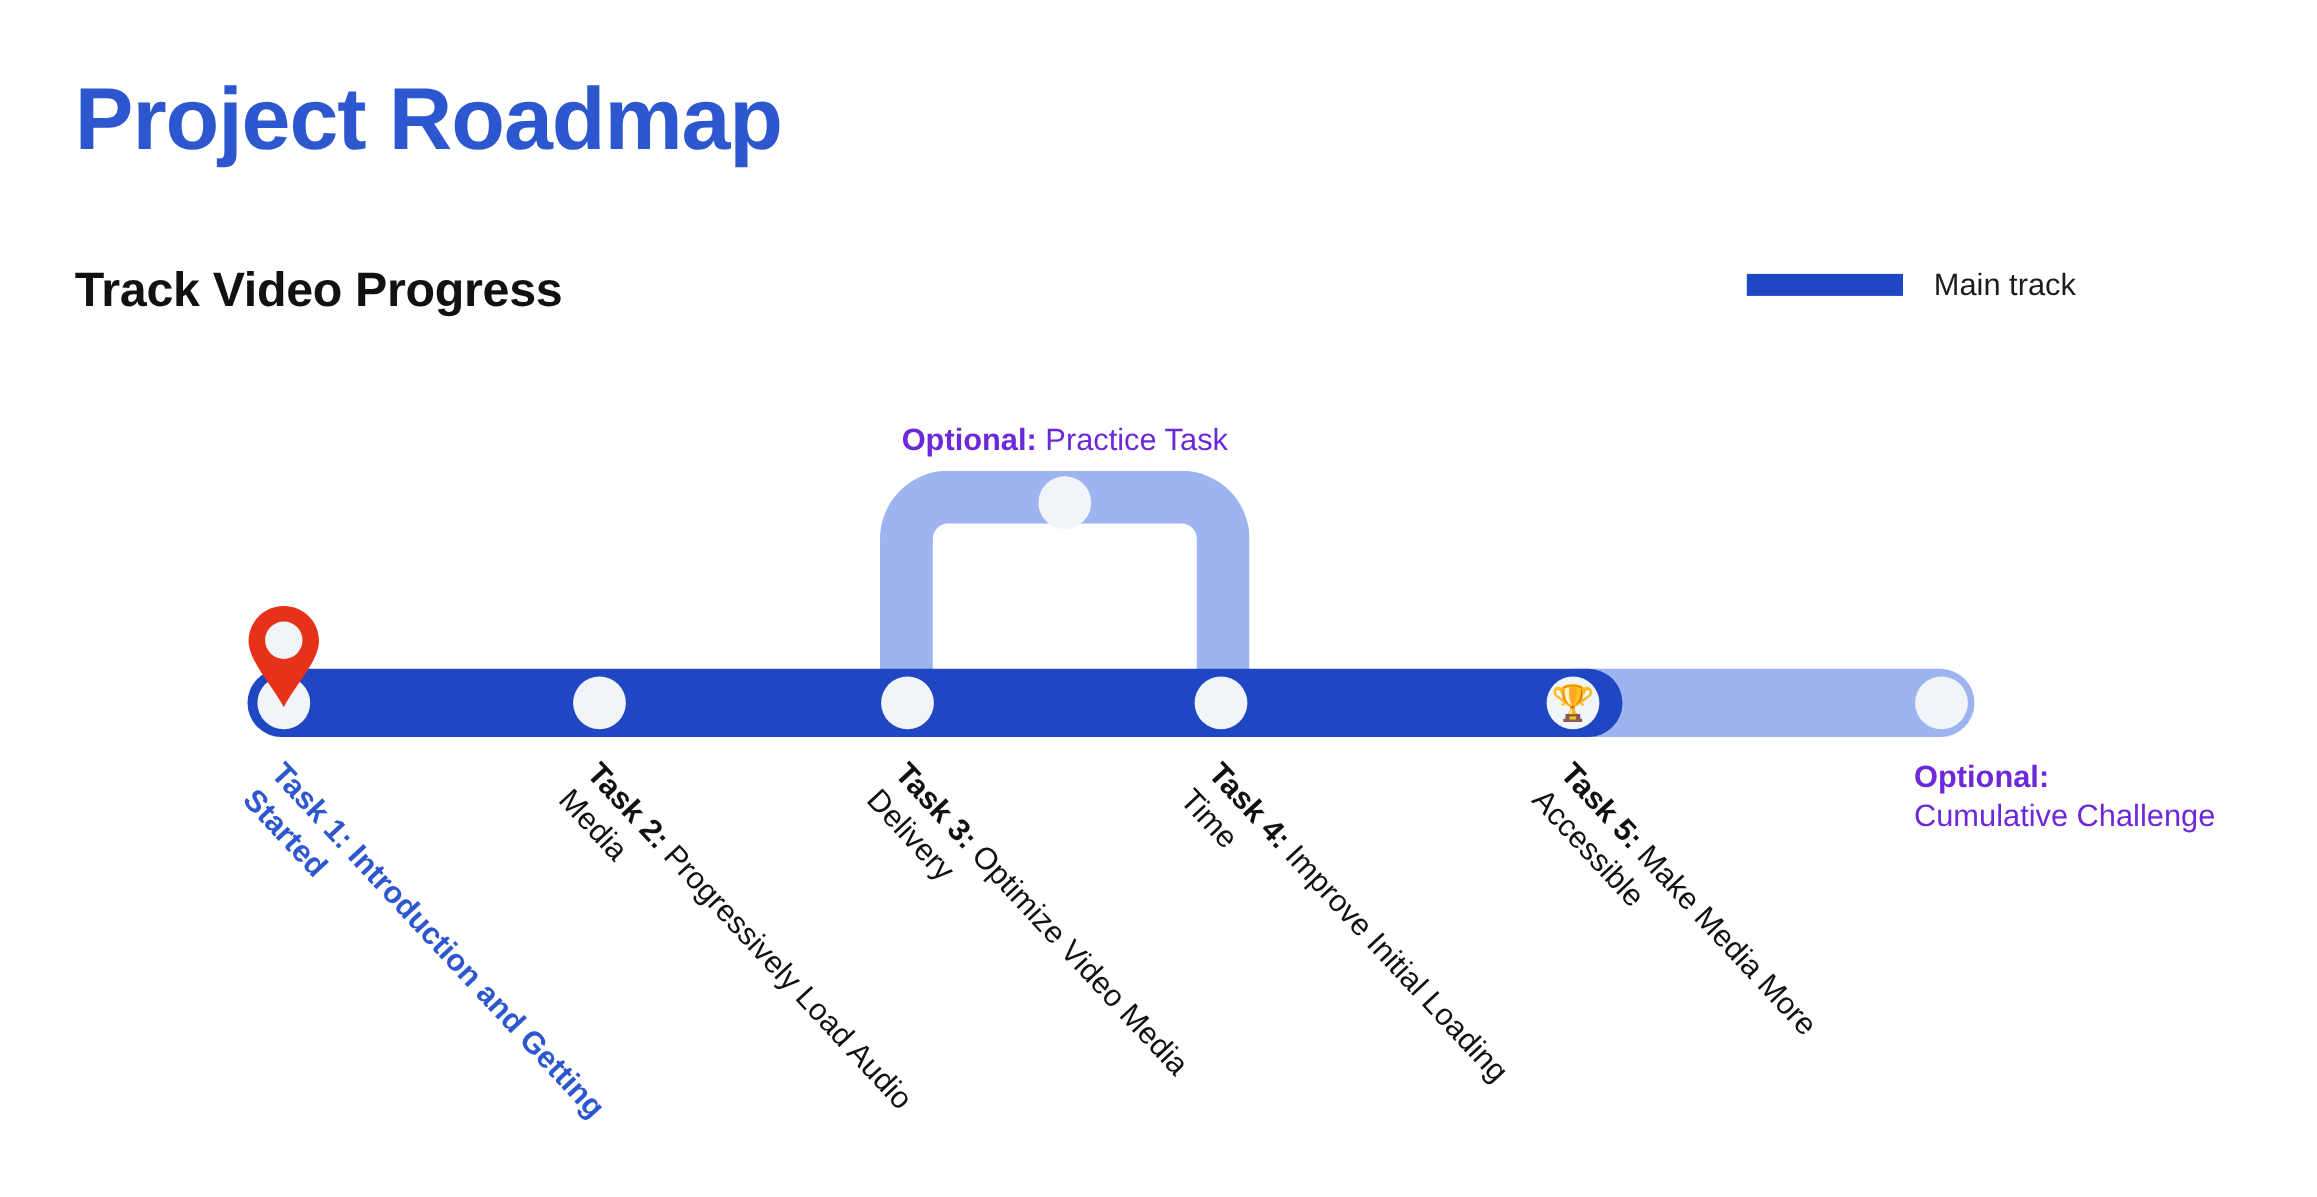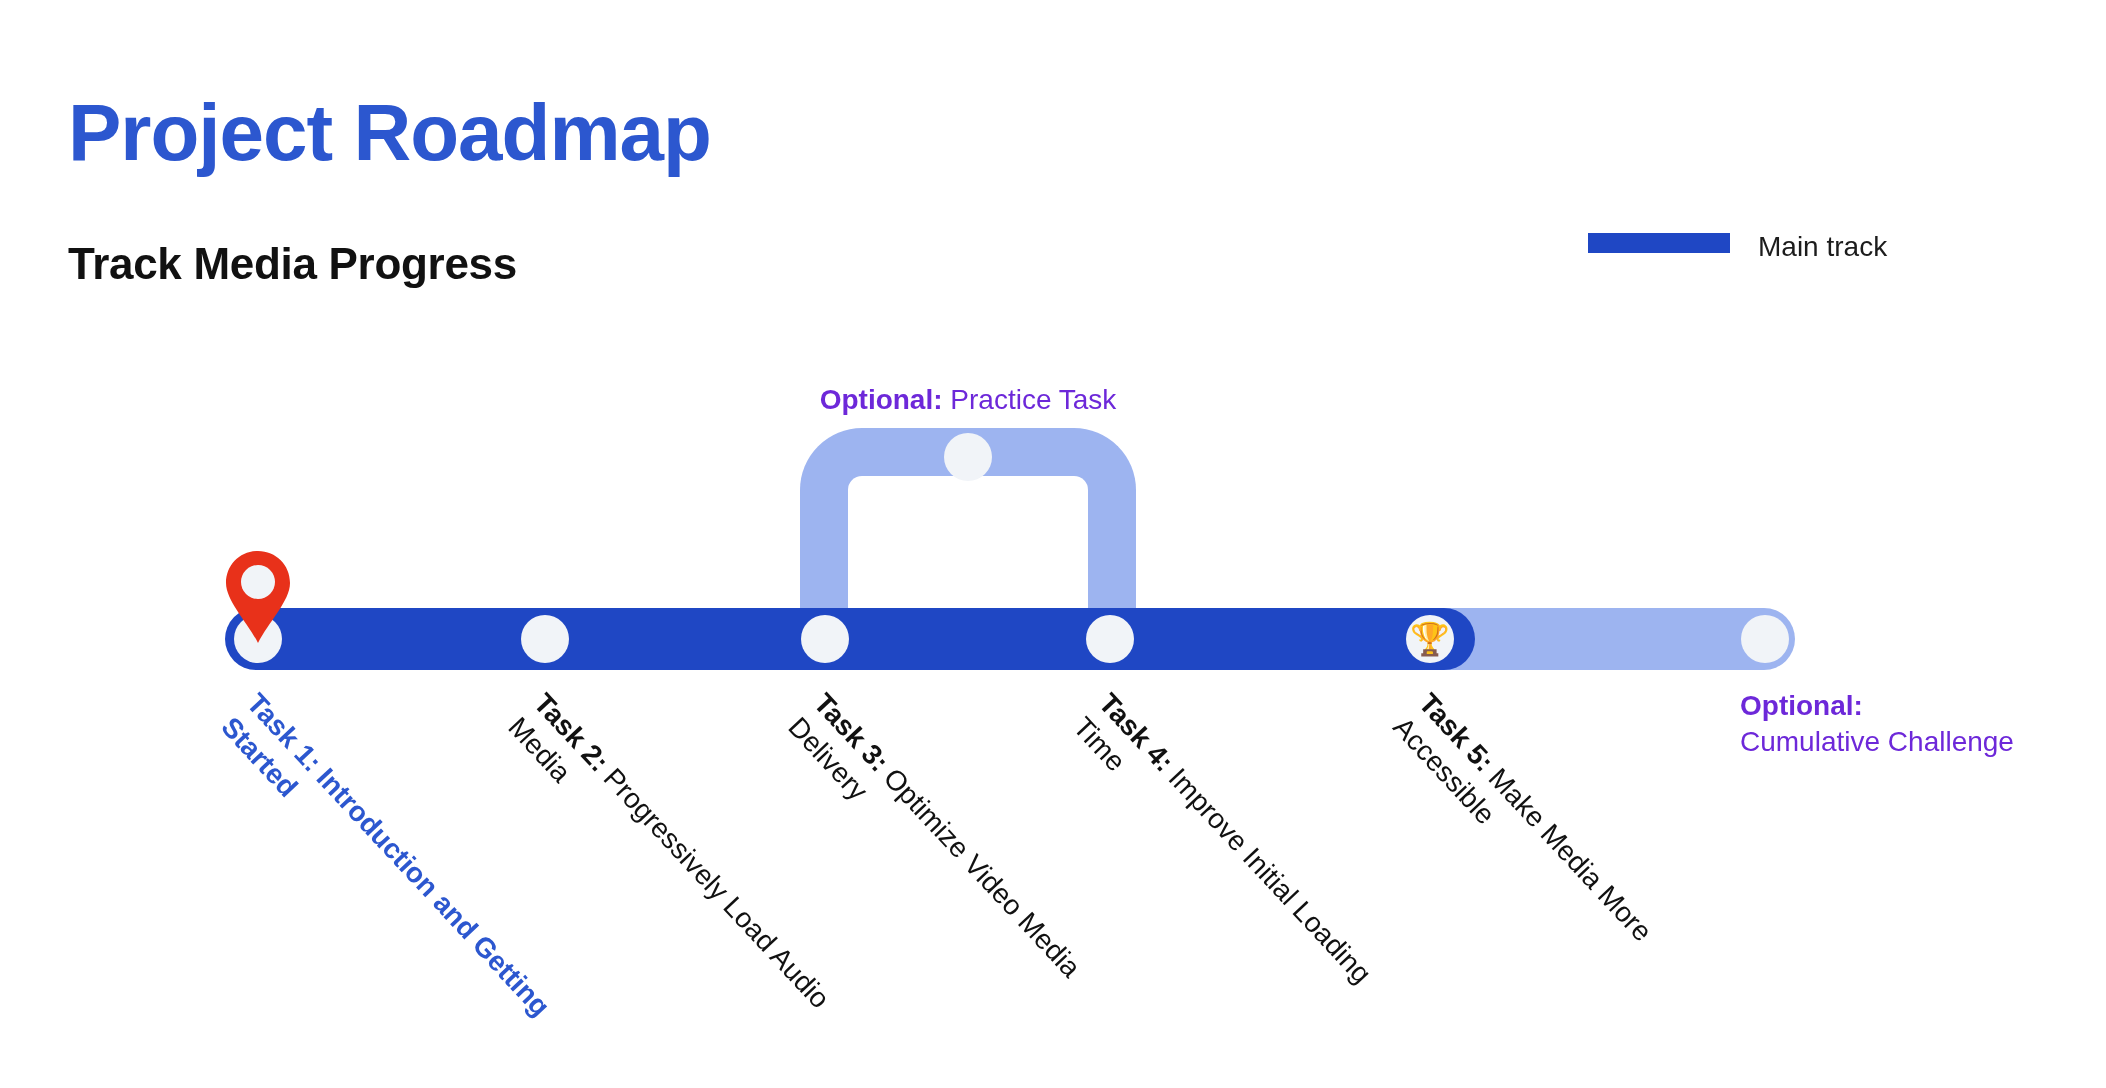--- a/index.html
+++ b/index.html
@@ -17,21 +17,21 @@
     position: relative;
     width: 2106px;
     height: 1088px;
     background: #ffffff;
   }
 
   
   .page-title {
     position: absolute;
     left: 68px;
-    top: 93px;
+    top: 68px;
     font-size: 80px;
     font-weight: 700;
     line-height: 1.0;
     color: #2c57cf;
     letter-spacing: -1px;
     white-space: nowrap;
   }
 
   .page-subtitle {
     position: absolute;
@@ -47,21 +47,21 @@
 
   
   .legend {
     position: absolute;
     left: 1588px;
     top: 233px;
     width: 430px;
   }
   .legend-row {
     display: flex;
-    align-items: flex-start;
+    align-items: center;
     height: 52px;
   }
   .legend-swatch {
     width: 142px;
     height: 20px;
     flex: 0 0 auto;
   }
   .legend-swatch.main   { background: #1f47c4; }
   .legend-swatch.option { background: #9db4f0; }
   .legend-label {
@@ -169,21 +169,21 @@
   .callout .lead { font-weight: 700; }
   .callout.centered { transform: translateX(-50%); white-space: nowrap; }
 </style>
 </head>
 <body>
 
 <div id="roadmap-page">
 
   <h1 class="page-title">Project Roadmap</h1>
 
-  <h2 class="page-subtitle">Track Media Progress</h2>
+  <h2 class="page-subtitle">Track Video Progress</h2>
 
   <div class="legend">
     <div class="legend-row">
       <span class="legend-swatch main"></span>
       <span class="legend-label">Main track</span>
     </div>
   </div>
 
   <div id="track-area">
 

